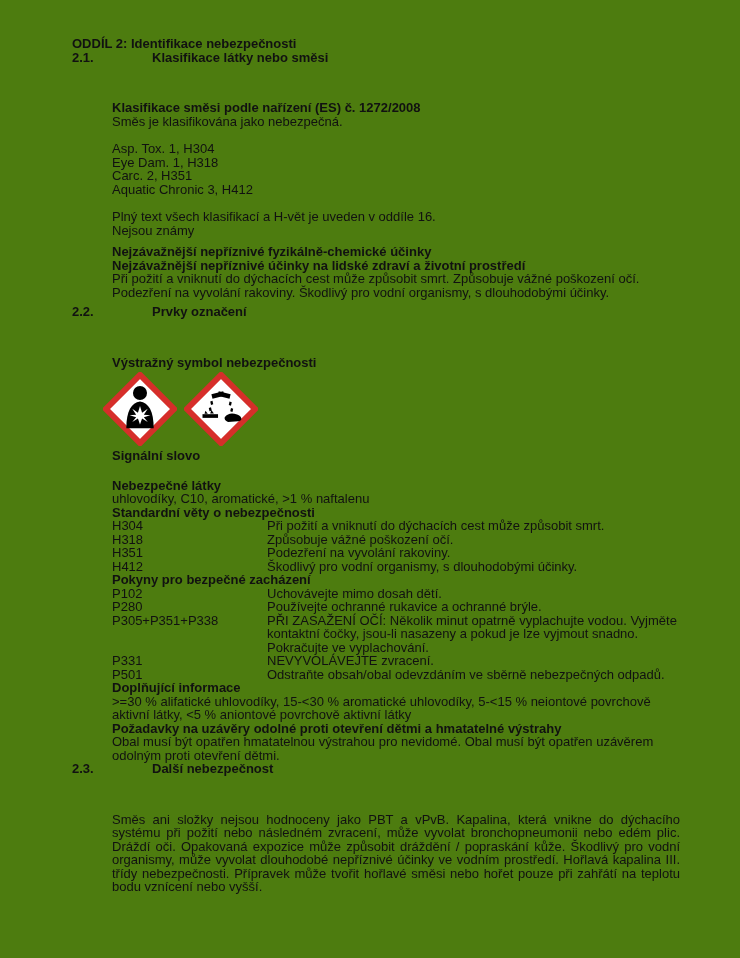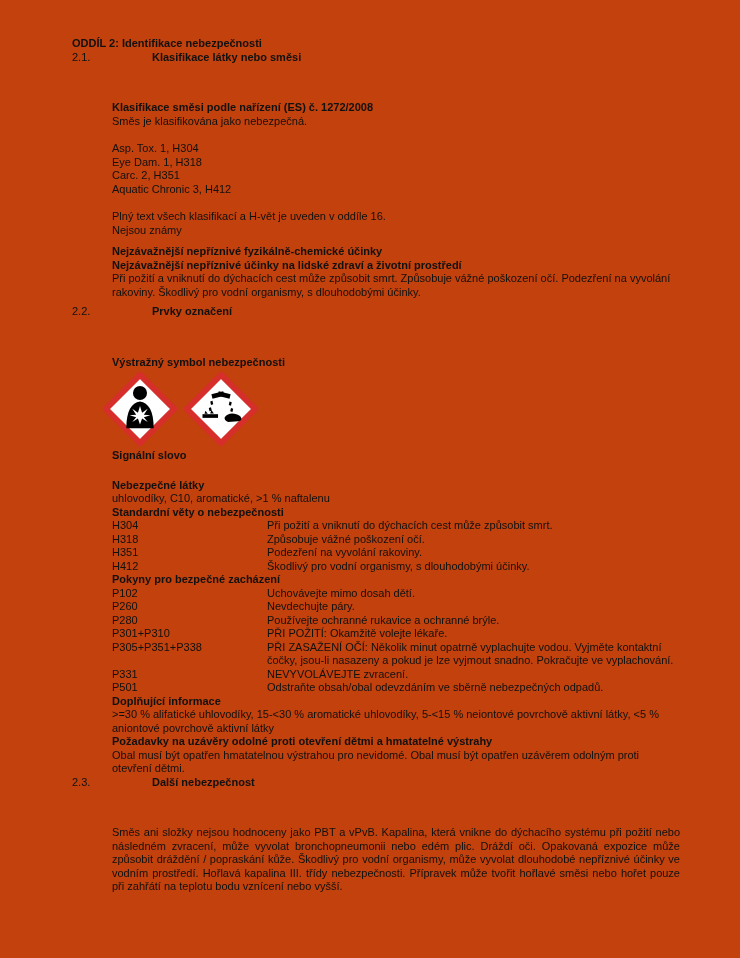--- a/index.html
+++ b/index.html
@@ -1,28 +1,28 @@
 <!DOCTYPE html>
 <html lang="cs"><head>
 <meta charset="utf-8">
 <style>
   html,body { margin:0; padding:0; background:#ffffff; }
   .page {
     position:relative;
     width:740px; height:958px;
-    background:#c2410c;
+    background:#4d7c0f;
     font-family:"Liberation Sans","DejaVu Sans",sans-serif;
-    font-size:11px; line-height:13.5px;
+    font-size:13px; line-height:13.5px;
     color:#111;
     overflow:hidden;
   }
   .content { padding:37px 60px 0 72px; }
   .bold { font-weight:700; }
   .sec { display:flex; }
-  .sec-num { width:40px; flex:none; font-weight:400; }
+  .sec-num { width:40px; flex:none; font-weight:700; }
   .sec-title { font-weight:700;padding-left:40px; }
   .sec-body { margin-left:40px;margin-top:37px; }
   .line { min-height:13.5px; }
   .mt14 { margin-top:14px; }
   .mt9 { margin-top:8px; }
   .mt6 { margin-top:6px; }
   .mt16 { margin-top:16px; }
   .just { text-align:justify; }
   .stmt { display:flex; }
   .stmt-code { width:155px; flex:none; }
@@ -119,30 +119,22 @@
           <span class="stmt-code">H412</span>
           <span class="stmt-text">Škodlivý pro vodní organismy, s dlouhodobými účinky.</span>
         </div>
 
         <div class="line bold">Pokyny pro bezpečné zacházení</div>
         <div class="stmt">
           <span class="stmt-code">P102</span>
           <span class="stmt-text">Uchovávejte mimo dosah dětí.</span>
         </div>
         <div class="stmt">
-          <span class="stmt-code">P260</span>
-          <span class="stmt-text">Nevdechujte páry.</span>
-        </div>
-        <div class="stmt">
           <span class="stmt-code">P280</span>
           <span class="stmt-text">Používejte ochranné rukavice a ochranné brýle.</span>
-        </div>
-        <div class="stmt">
-          <span class="stmt-code">P301+P310</span>
-          <span class="stmt-text">PŘI POŽITÍ: Okamžitě volejte lékaře.</span>
         </div>
         <div class="stmt">
           <span class="stmt-code">P305+P351+P338</span>
           <span class="stmt-text">PŘI ZASAŽENÍ OČÍ: Několik minut opatrně vyplachujte vodou. Vyjměte kontaktní čočky, jsou-li nasazeny a pokud je lze vyjmout snadno. Pokračujte ve vyplachování.</span>
         </div>
         <div class="stmt">
           <span class="stmt-code">P331</span>
           <span class="stmt-text">NEVYVOLÁVEJTE zvracení.</span>
         </div>
         <div class="stmt">

